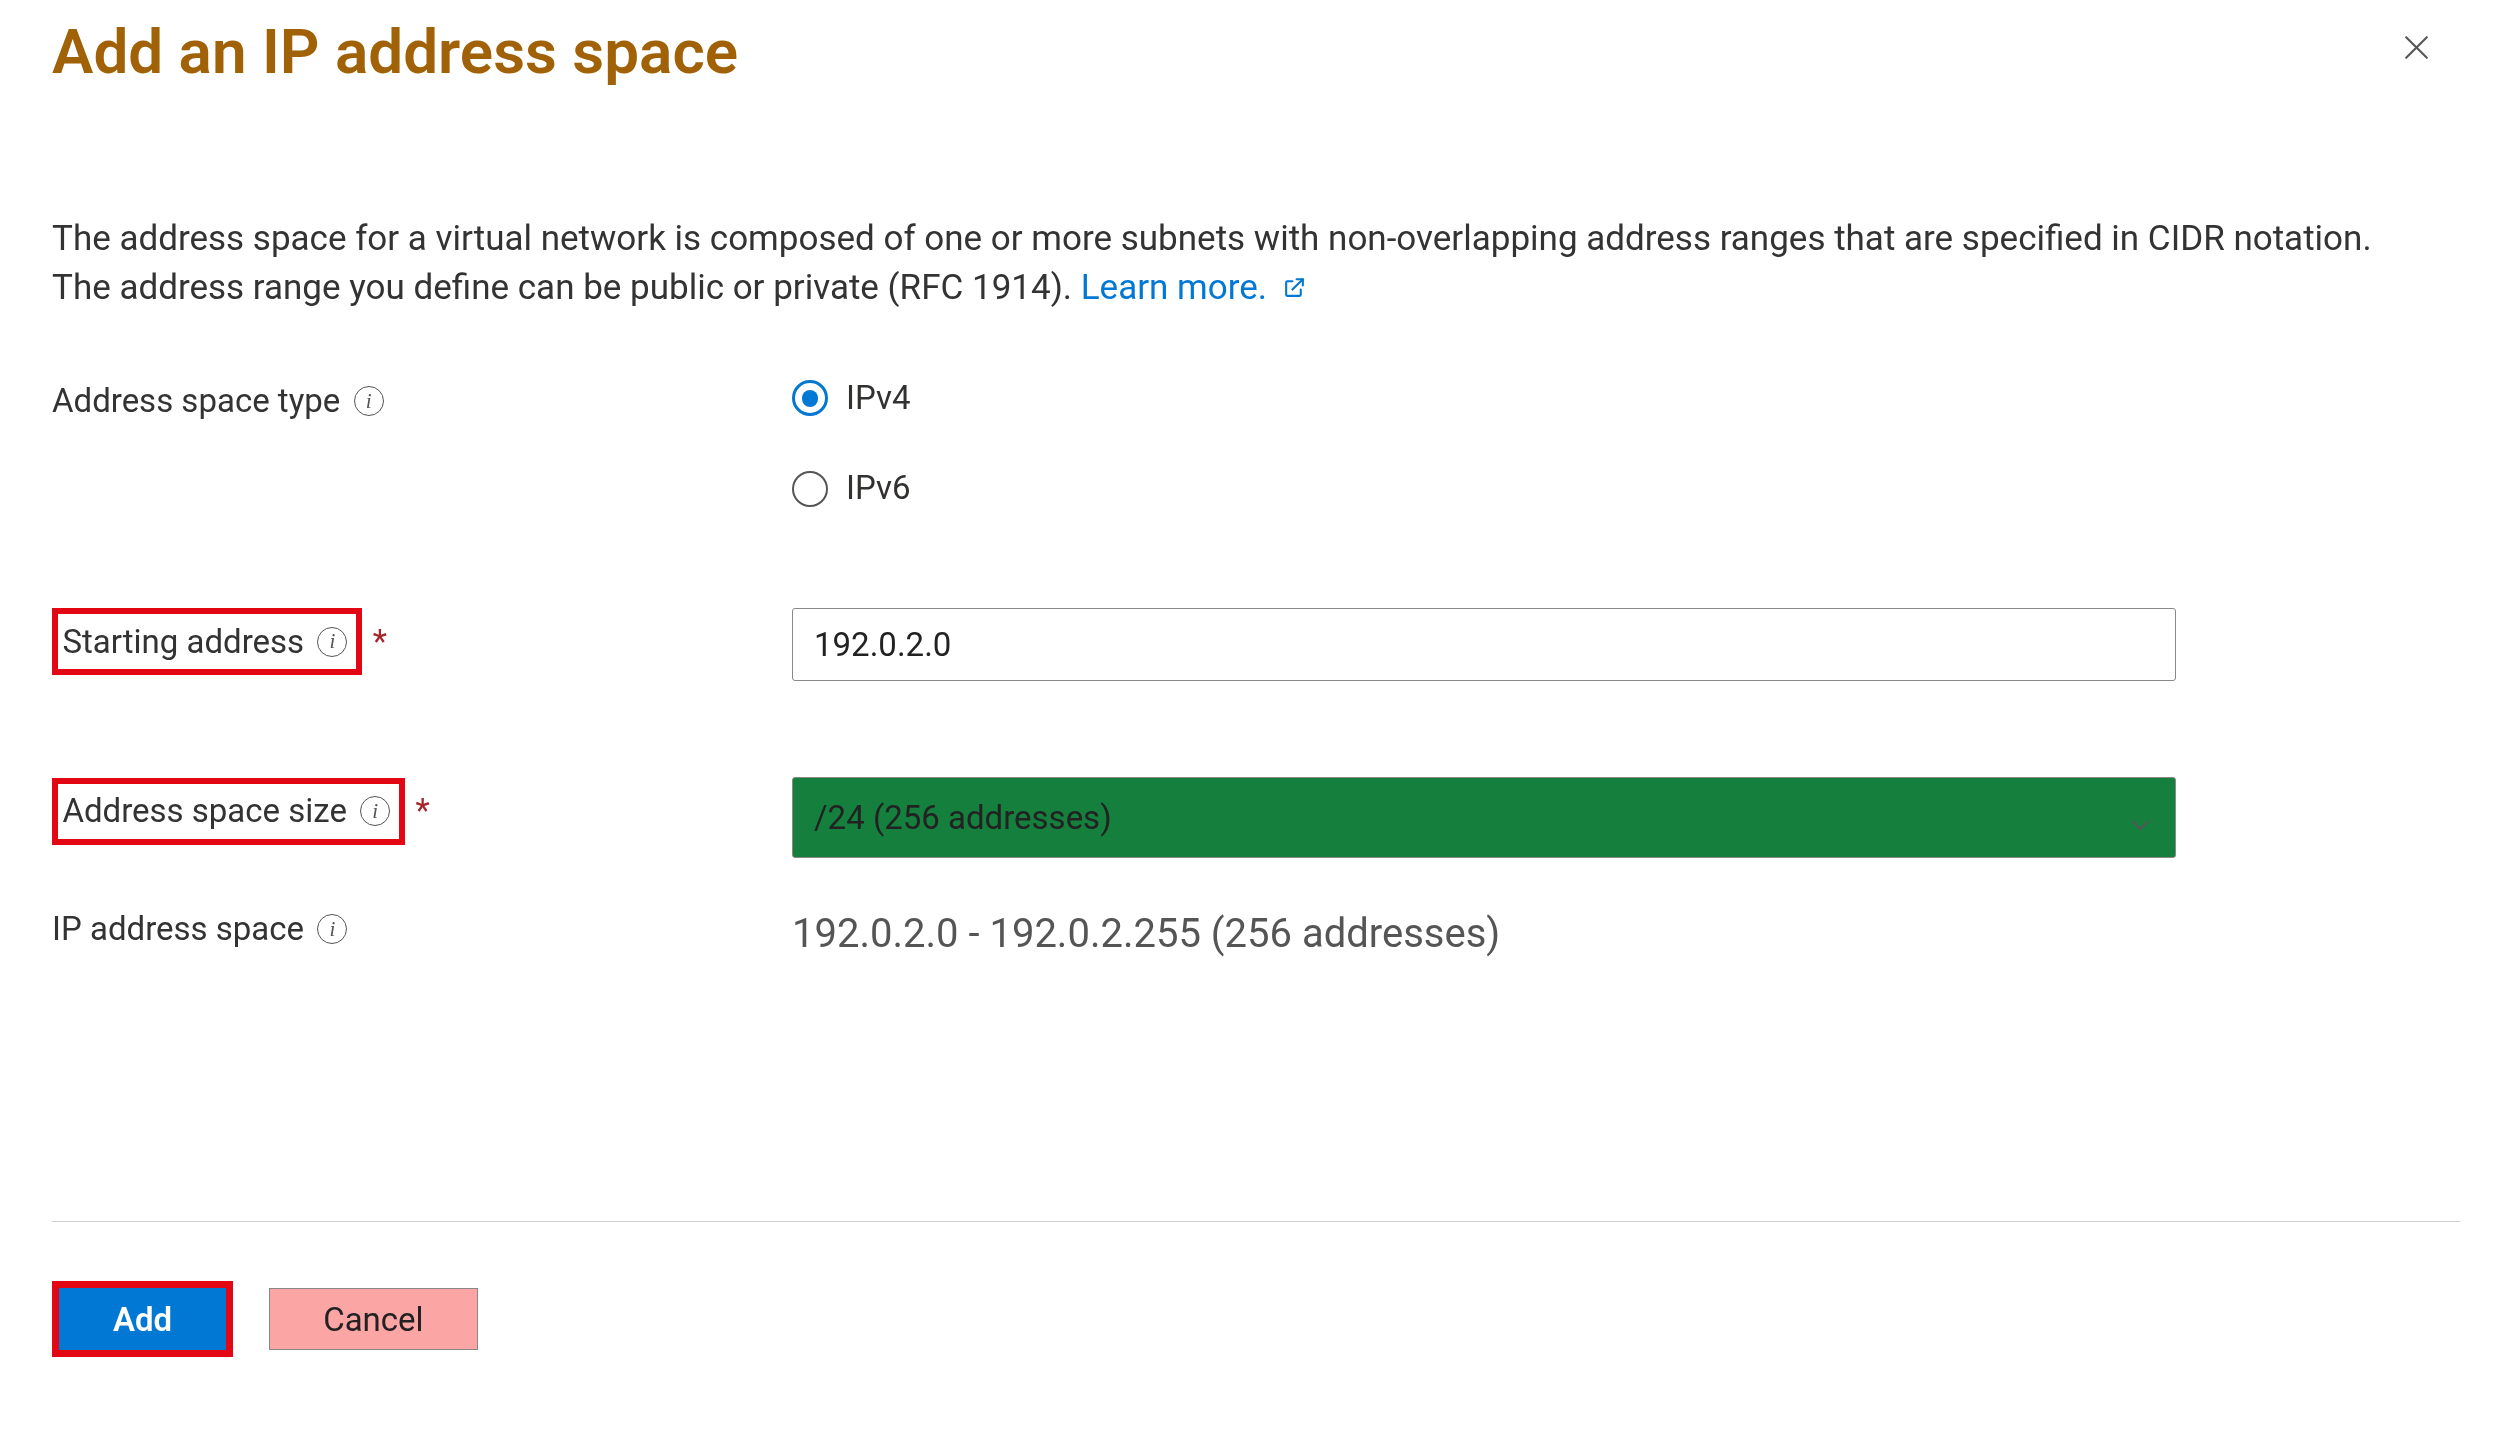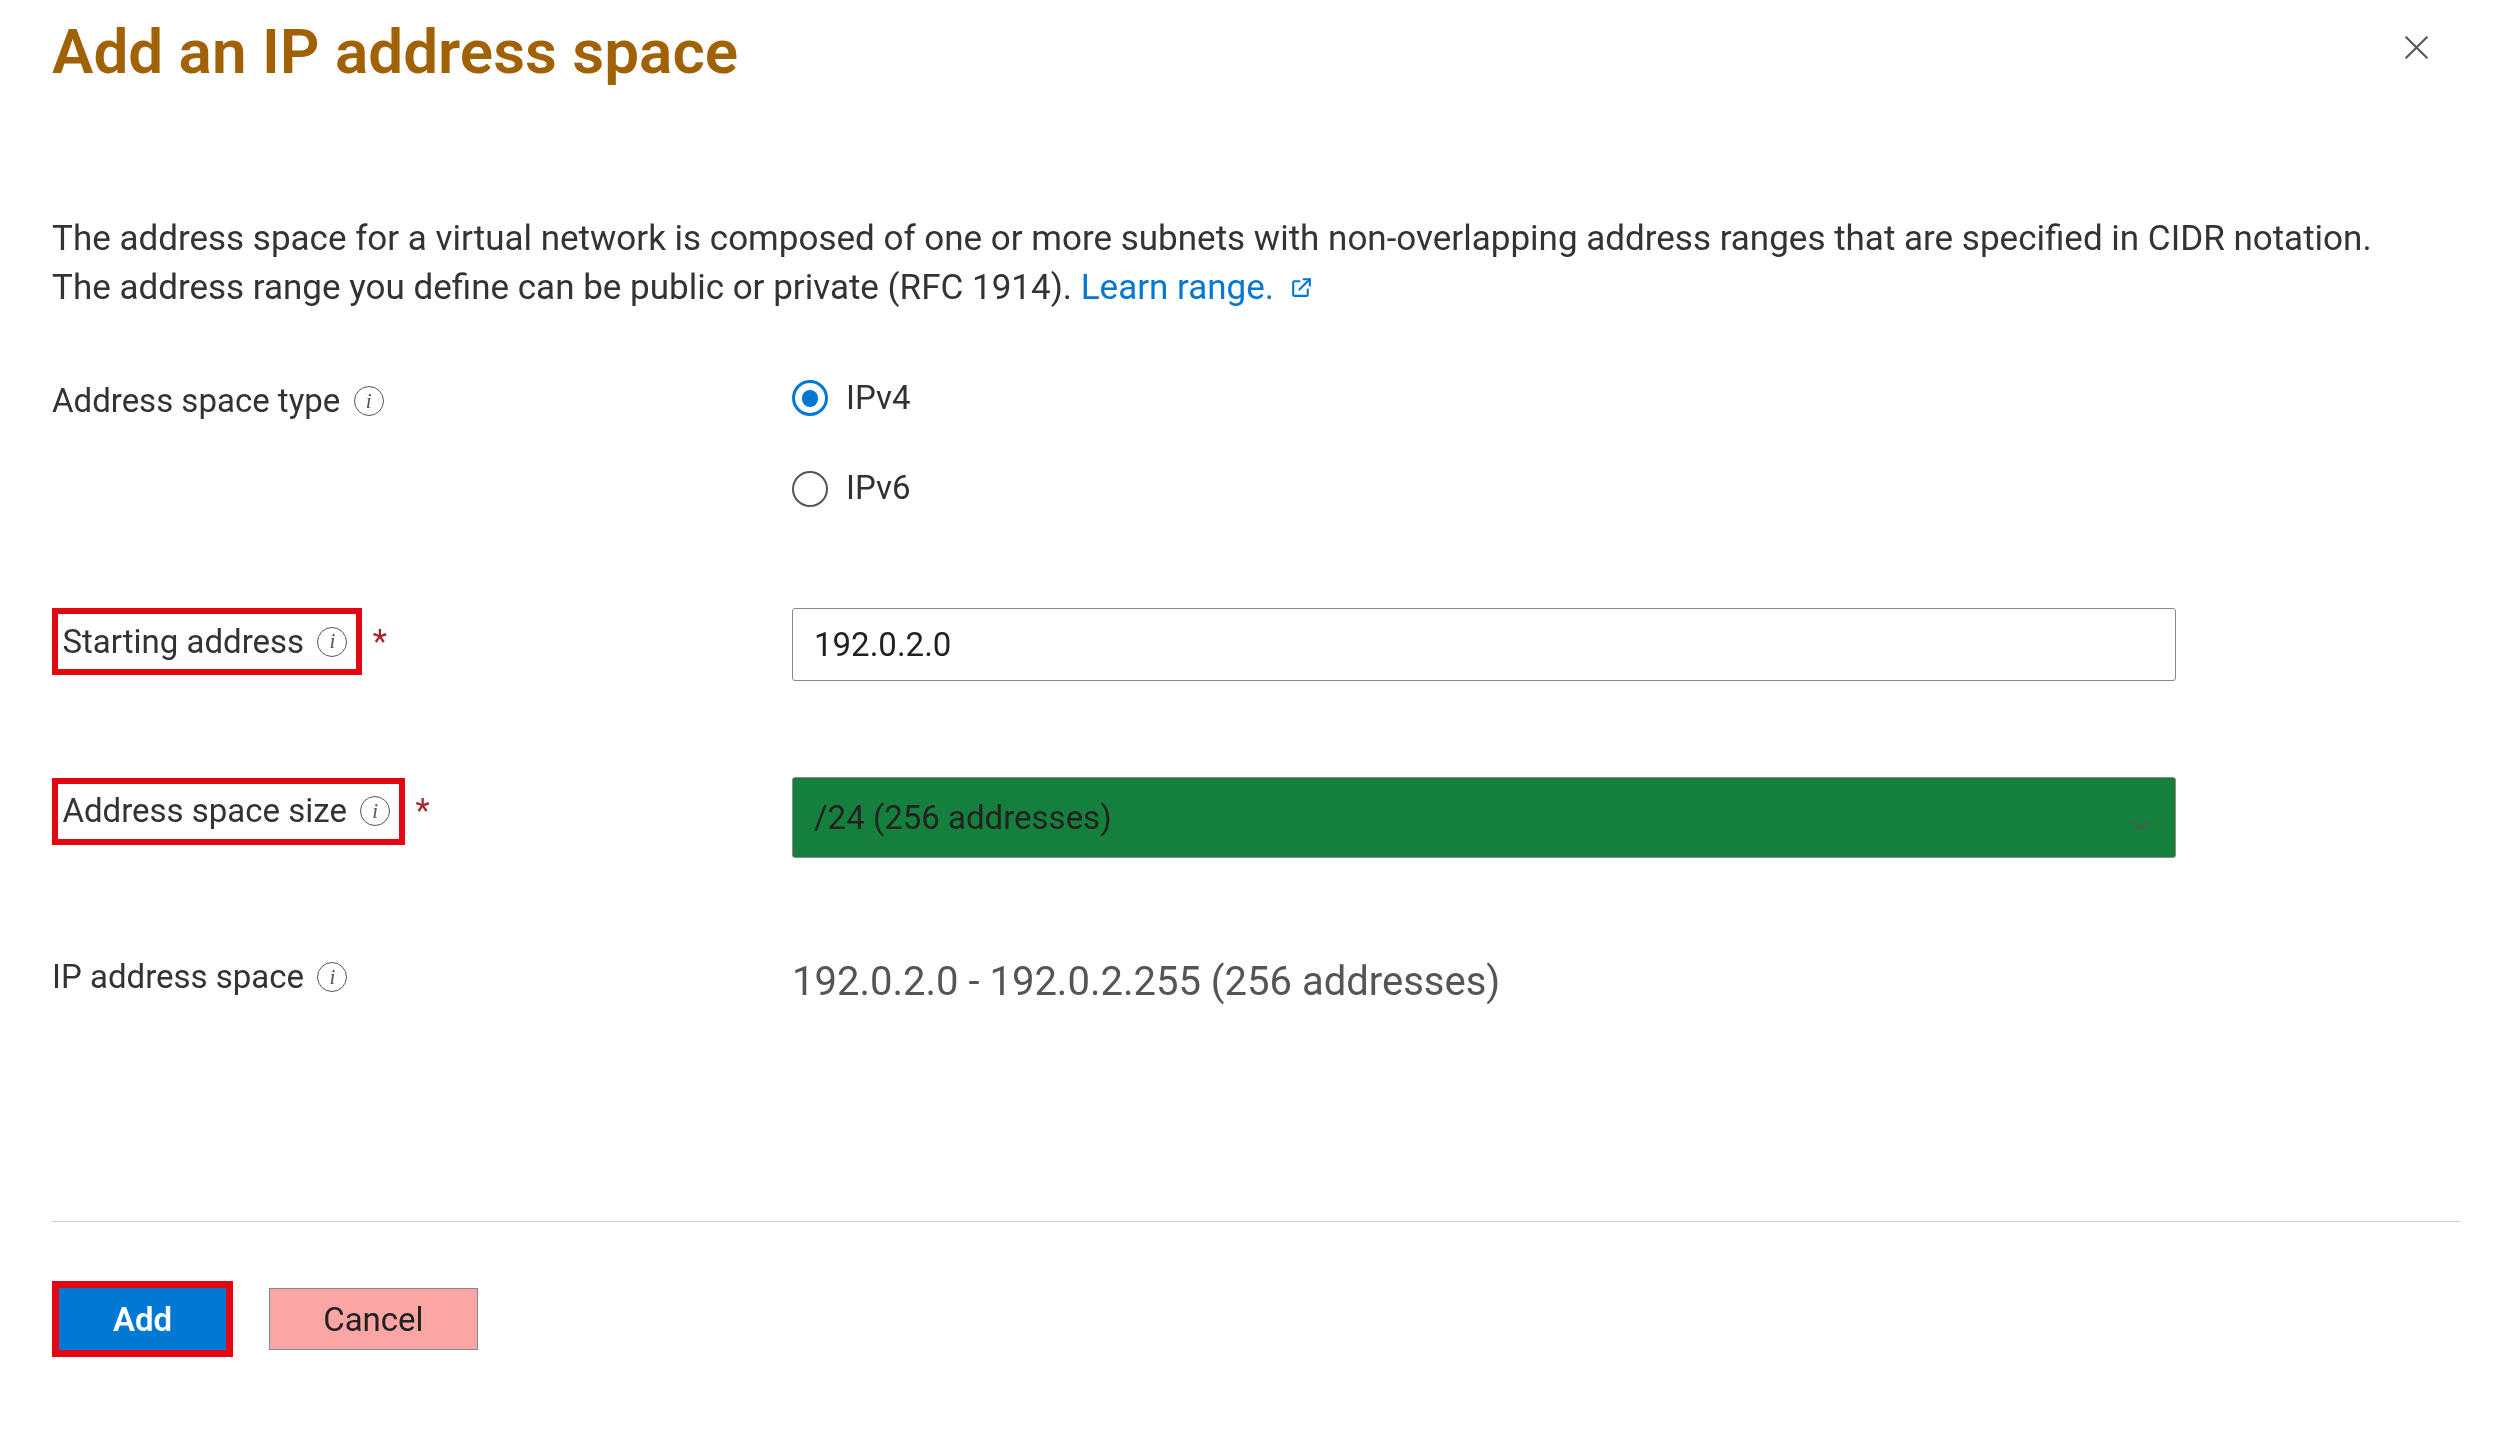--- a/index.html
+++ b/index.html
@@ -187,21 +187,21 @@
   .btn-secondary {
     background: #fca5a5;
     border: 1.5px solid var(--border);
     color: #222;
   }
 
   
   .row-radio .label-col { padding-top: 3px; }
   .row-starting, .row-size { margin-top: 96px; }
   .row-starting .label-col, .row-size .label-col { align-items: center; height: 68px; }
-  .row-ip { margin-top: 96px; }
+  .row-ip { margin-top: 48px; }
   .row-ip .label-col { align-items: center; }
 </style>
 </head>
 <body>
 
 <div class="wrap">
 
   <div class="header-row">
     <div class="title">Add an IP address space</div>
     <div class="close-btn" aria-label="Close">
@@ -210,21 +210,21 @@
           <line x1="4" y1="4" x2="20" y2="20"></line>
           <line x1="20" y1="4" x2="4" y2="20"></line>
         </svg>
       </span>
     </div>
   </div>
 
   <div class="desc">
     <span>The address space for a virtual network is composed of one or more subnets with non-overlapping address ranges that are specified in CIDR notation. The address range you define can be public or private (RFC 1914). </span>
     <a href="#" class="link">
-      <span>Learn range.</span>
+      <span>Learn more.</span>
       <span class="ext-icon">
         <svg viewBox="0 0 24 24" fill="none" stroke="#0078d4" stroke-width="2" stroke-linecap="round" stroke-linejoin="round">
           <path d="M14 4h6v6"></path>
           <path d="M20 4L10 14"></path>
           <path d="M18 14v5a1 1 0 0 1-1 1H5a1 1 0 0 1-1-1V7a1 1 0 0 1 1-1h5"></path>
         </svg>
       </span>
     </a>
   </div>
 

